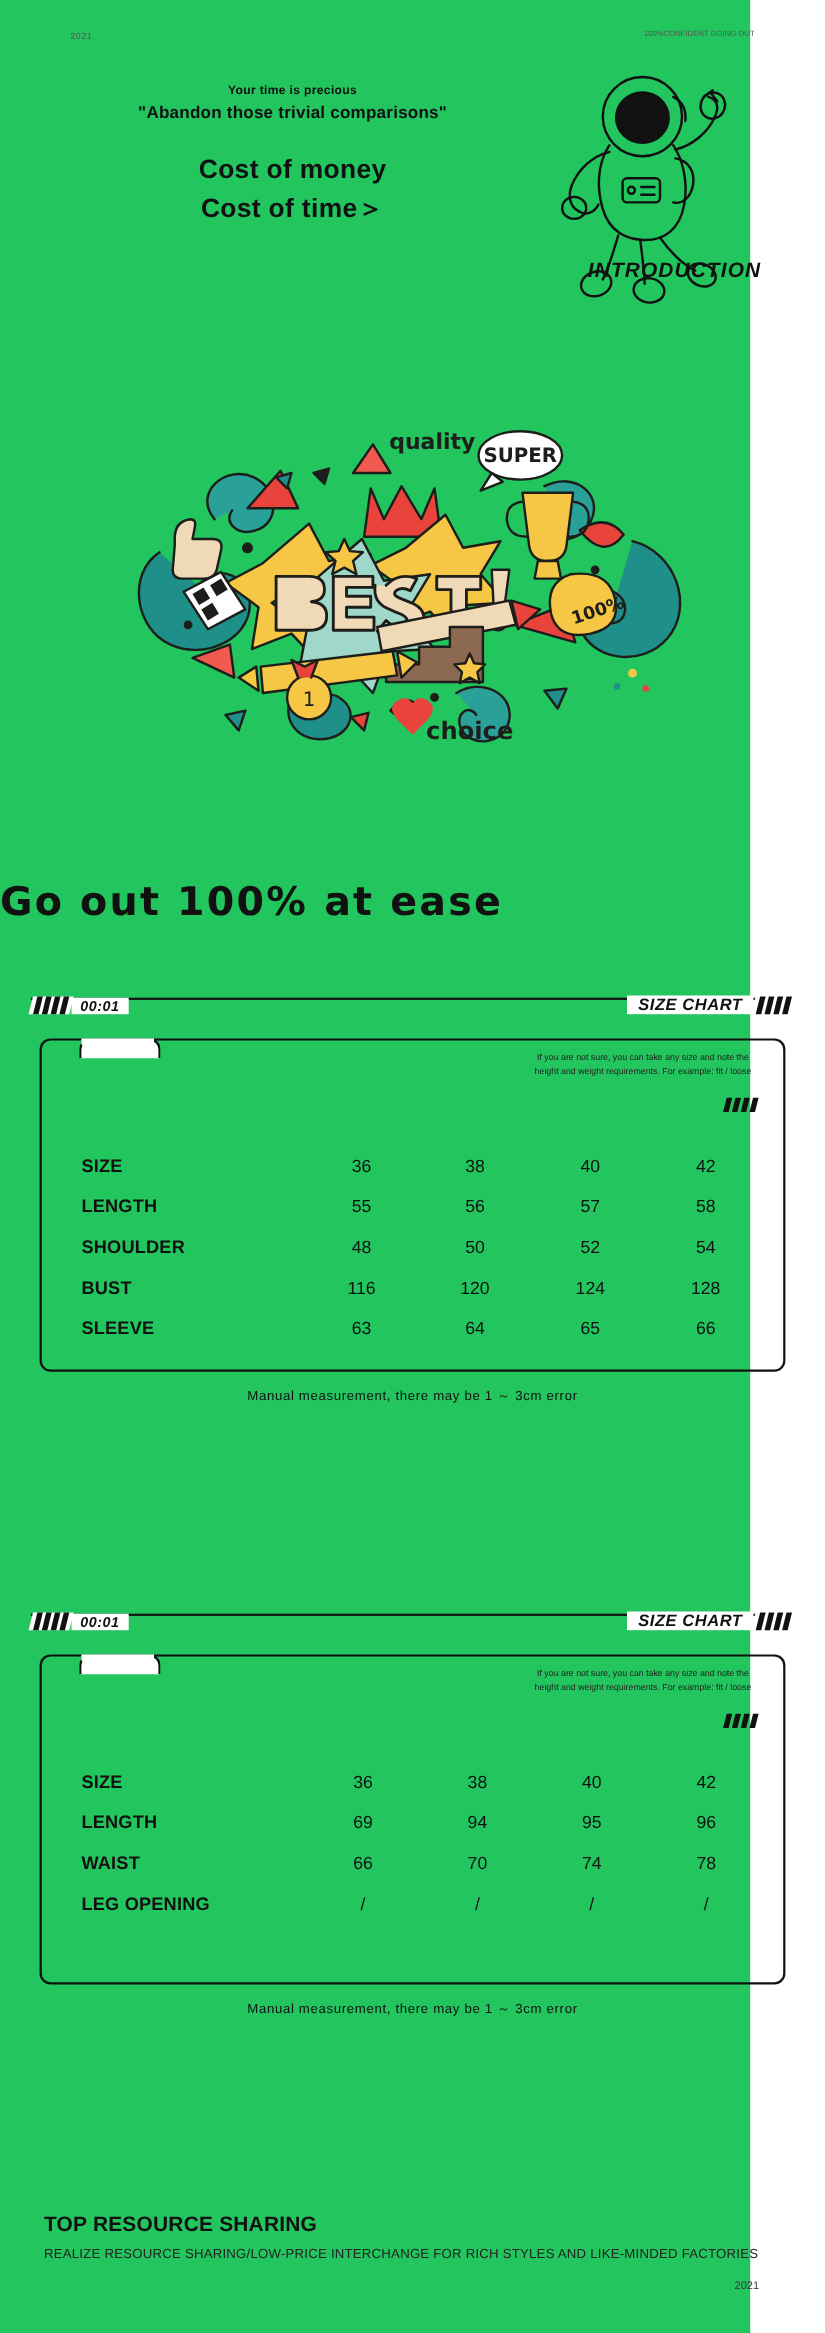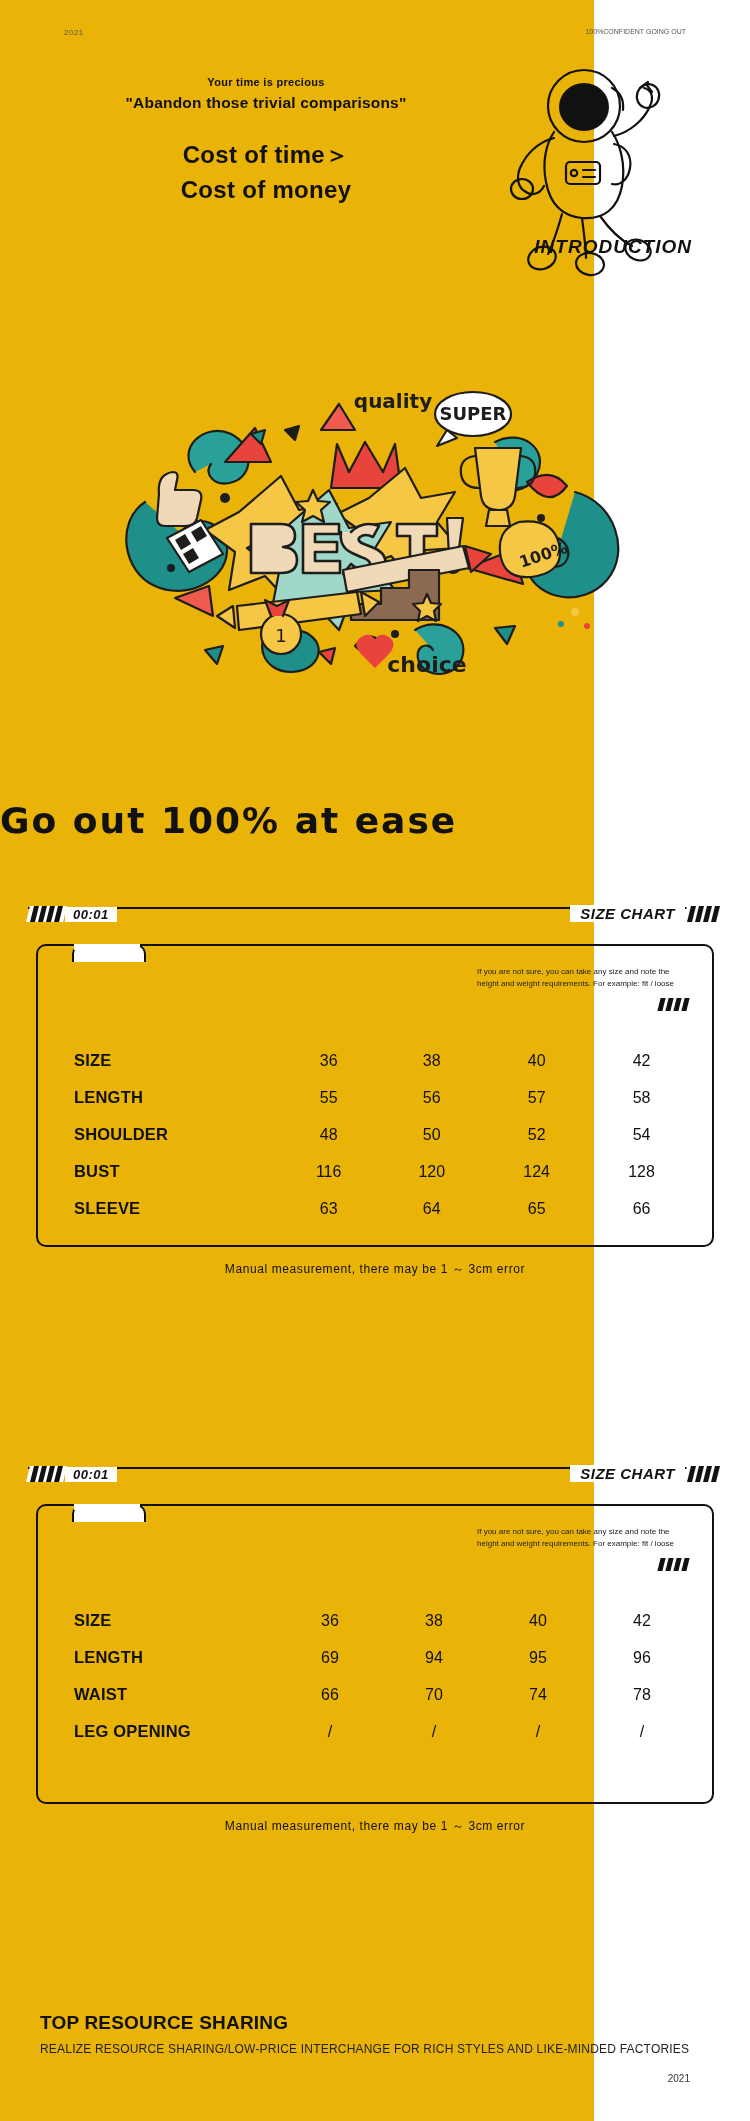--- a/index.html
+++ b/index.html
@@ -9,24 +9,24 @@
   }
   body {
     width: 750px;
     min-height: 2121px;
     font-family: "Liberation Sans", sans-serif;
     color: #111111;
     position: relative;
     overflow-x: hidden;
   }
   .page {
-    width: 594px;
+    width: 682px;
     min-height: 2121px;
     position: relative;
-    background: #eab308;
+    background: #22c55e;
   }
 
   
   .micro-row {
     position: absolute;
     top: 28px;
     left: 0;
     width: 750px;
     display: flex;
     justify-content: space-between;
@@ -191,26 +191,26 @@
     top: -2.5px;
     left: 36px;
     width: 66px;
     height: 6px;
     background: #fff;
   }
 
   .note {
     position: absolute;
     right: 20px;
-    top: 20px;
+    top: 10px;
     width: 215px;
     font-size: 8px;
     line-height: 1.45;
     color: #222;
-    text-align: left;
+    text-align: center;
   }
   .note-ticks {
     position: absolute;
     right: 24px;
     top: 52px;
     display: flex;
     gap: 3px;
     transform: skewX(-14deg);
   }
   .note-ticks .t { width: 5px; height: 13px; background: #111; }
@@ -279,22 +279,22 @@
   <div class="micro-row">
     <span>2021</span>
     <span class="micro-right">100%CONFIDENT GOING OUT</span>
   </div>
 
   <div class="intro">
     <div class="intro-text">
       <div class="intro-l1">Your time is precious</div>
       <div class="intro-l2">"Abandon those trivial comparisons"</div>
       <div class="intro-big">
+        <div>Cost of money</div>
         <div>Cost of time＞</div>
-        <div>Cost of money</div>
       </div>
     </div>
 
     <div class="astro">
       <svg viewBox="0 0 250 220" width="250" height="220" fill="none" stroke="#111" stroke-width="2.2" stroke-linecap="round" stroke-linejoin="round">
 
         <ellipse cx="122" cy="48" rx="36" ry="36"></ellipse>
         <ellipse cx="122" cy="49" rx="25" ry="24" fill="#111" stroke="none"></ellipse>
 
         <path d="M92 74 C84 86 80 104 84 124 C88 146 100 158 120 160 C142 162 156 150 160 128 C164 106 158 86 150 74"></path>

